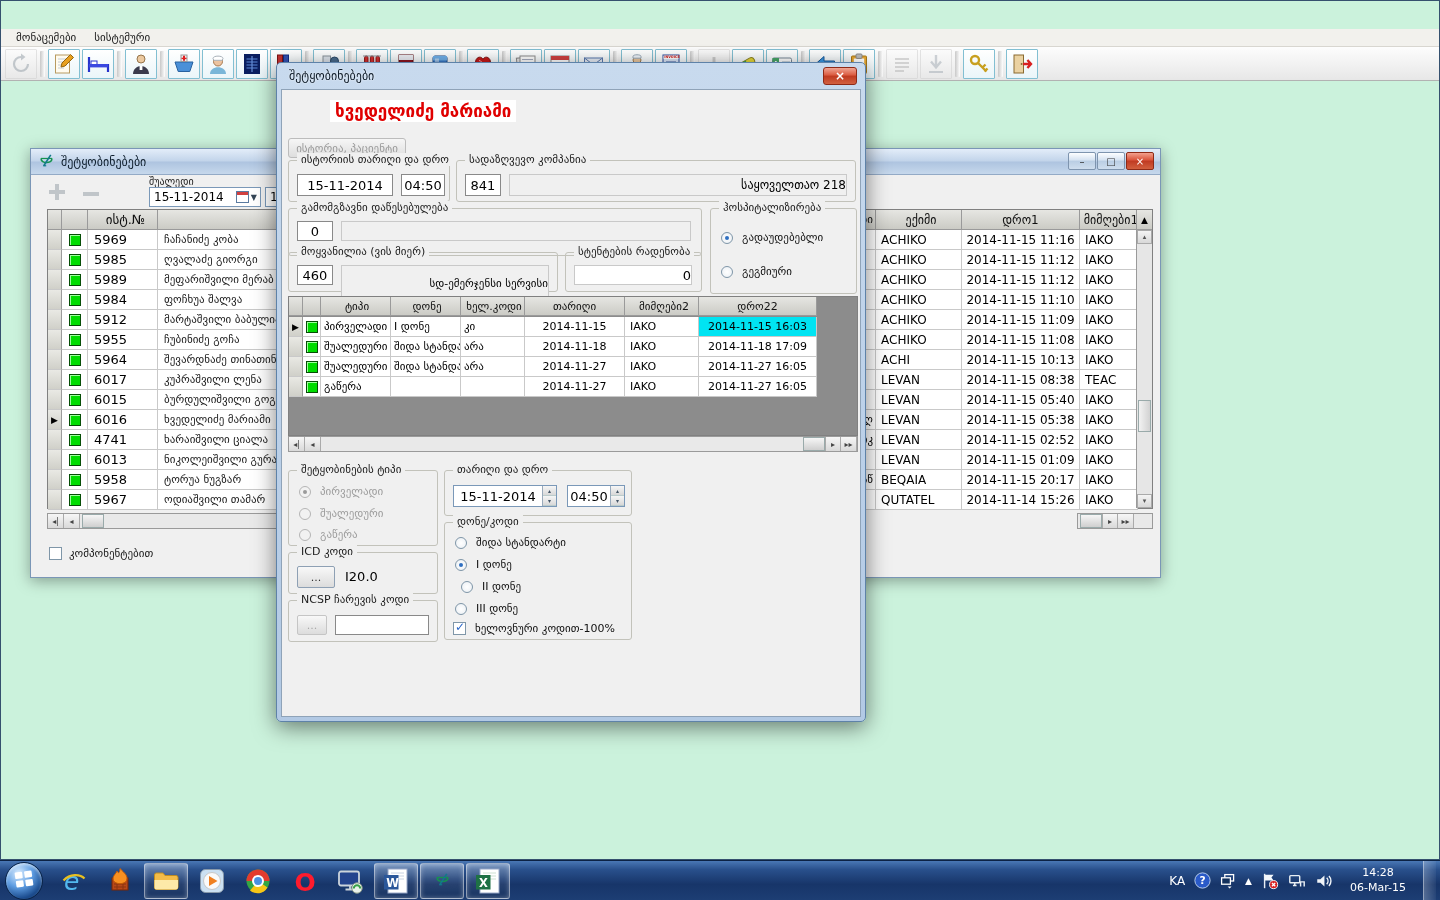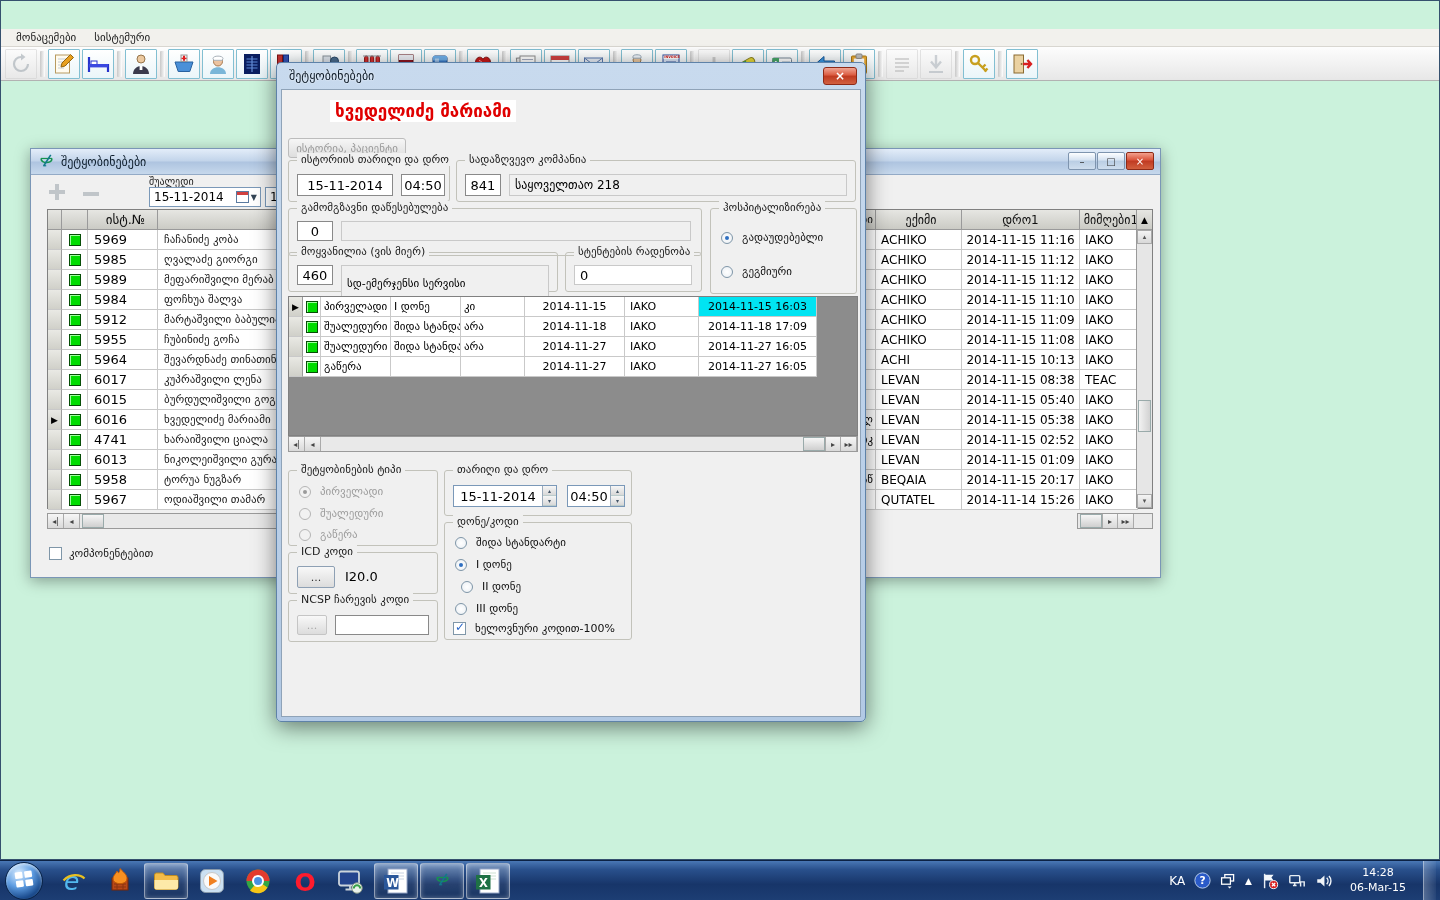--- a/index.html
+++ b/index.html
@@ -28,21 +28,21 @@
   
   .radio{display:inline-block;width:12px;height:12px;border-radius:50%;background:radial-gradient(#fff,#e9eef3);border:1px solid #7f96a8;vertical-align:-2px;position:relative}
   .radio.sel::after{content:"";position:absolute;inset:3px;border-radius:50%;background:#2f6fc1}
   .radio.dis{border-color:#b5b5b5;background:#f2f2f2}
   .radio.dis.sel::after{background:#9b9b9b}
   .cb{display:inline-block;width:13px;height:13px;background:#fff;border:1px solid #7f96a8;position:relative;vertical-align:-2px}
   .cb.on::after{content:"✓";position:absolute;left:1px;top:-3px;font-size:12px;font-weight:bold;color:#2a66c8}
   .group{position:absolute;border:1px solid #c2c2ba;border-radius:3px}
   .group>.glabel{position:absolute;top:-8px;left:8px;background:#f0f0f0;padding:0 4px;font-size:11px;color:#1c1c1c;white-space:nowrap}
   .fld{position:absolute;background:#fff;border:1px solid #898989;font-size:13px;color:#000;display:flex;align-items:center;justify-content:center;overflow:hidden}
-  .fld.flat{background:#f0f0f0;border-color:#c9c9c9;justify-content:flex-start;padding-left:5px}
+  .fld.flat{background:#f0f0f0;border-color:#c9c9c9;justify-content:flex-end;padding-left:5px}
   .gsq{display:inline-block;width:12px;height:12px;background:#00dc00;border:1px solid #064d06;box-shadow:inset 1px 1px 0 #9dff9d}
 
   
   .listwin{position:absolute;left:30px;top:148px;width:1131px;height:430px;background:#f0f0f0;border:1px solid #7a96b6;box-shadow:0 3px 14px rgba(0,0,0,.35);z-index:10}
   .lw-title{position:absolute;left:0;top:0;right:0;height:26px;background:linear-gradient(#e3edf9,#c2d4ea 48%,#aec4e0 52%,#c6d8ec);border-bottom:1px solid #93aac6}
   .lw-title .appico{position:absolute;left:7px;top:4px;width:17px;height:17px}
   .lw-title .ttl{position:absolute;left:30px;top:6px;font-size:12px;color:#10202f}
   .lw-caps{position:absolute;right:6px;top:3px;display:flex}
   .lw-cap{width:28px;height:18px;border:1px solid #7e94ae;background:linear-gradient(#fdfeff,#d5e2f1 45%,#b9cde3 50%,#cfdeee);display:flex;align-items:center;justify-content:center;font-size:10px;color:#333;margin-left:1px;border-radius:2px}
   .lw-cap.close{background:linear-gradient(#f3a18e,#d9533a 45%,#c03a22 50%,#d2603f);border-color:#8e2a17;color:#fff}
@@ -761,20 +761,31 @@
       </div>
 
       <div class="group" style="left:283px;top:162px;width:137px;height:40px">
         <span class="glabel">სტენტების რადენობა</span>
         <div class="fld flat" style="left:8px;top:12px;width:118px;height:20px;background:#fff">
             <span>0</span>
           </div>
       </div>
 
       <div class="dgrid-wrap dg">
+        <div class="ghead">
+          <div class="hc selc"></div>
+          <div class="hc ind" style="width:18px"></div>
+          <div class="hc tcol" style="justify-content:center">ტიპი</div>
+          <div class="hc lcol" style="justify-content:center">დონე</div>
+          <div class="hc hcol" style="justify-content:center">ხელ.კოდი</div>
+          <div class="hc dcol">თარიღი</div>
+          <div class="hc rcol" style="justify-content:center">მიმღები2</div>
+          <div class="hc t2col">დრო22</div>
+          <div class="hc fill"></div>
+        </div>
         <div>
 
         <div class="grow current">
               <div class="c selc"></div>
               <div class="c ind" style="width:18px">
                 <span class="gsq"></span>
               </div>
               <div class="c tcol">პირველადი</div>
               <div class="c lcol">I დონე</div>
               <div class="c hcol">კი</div>

